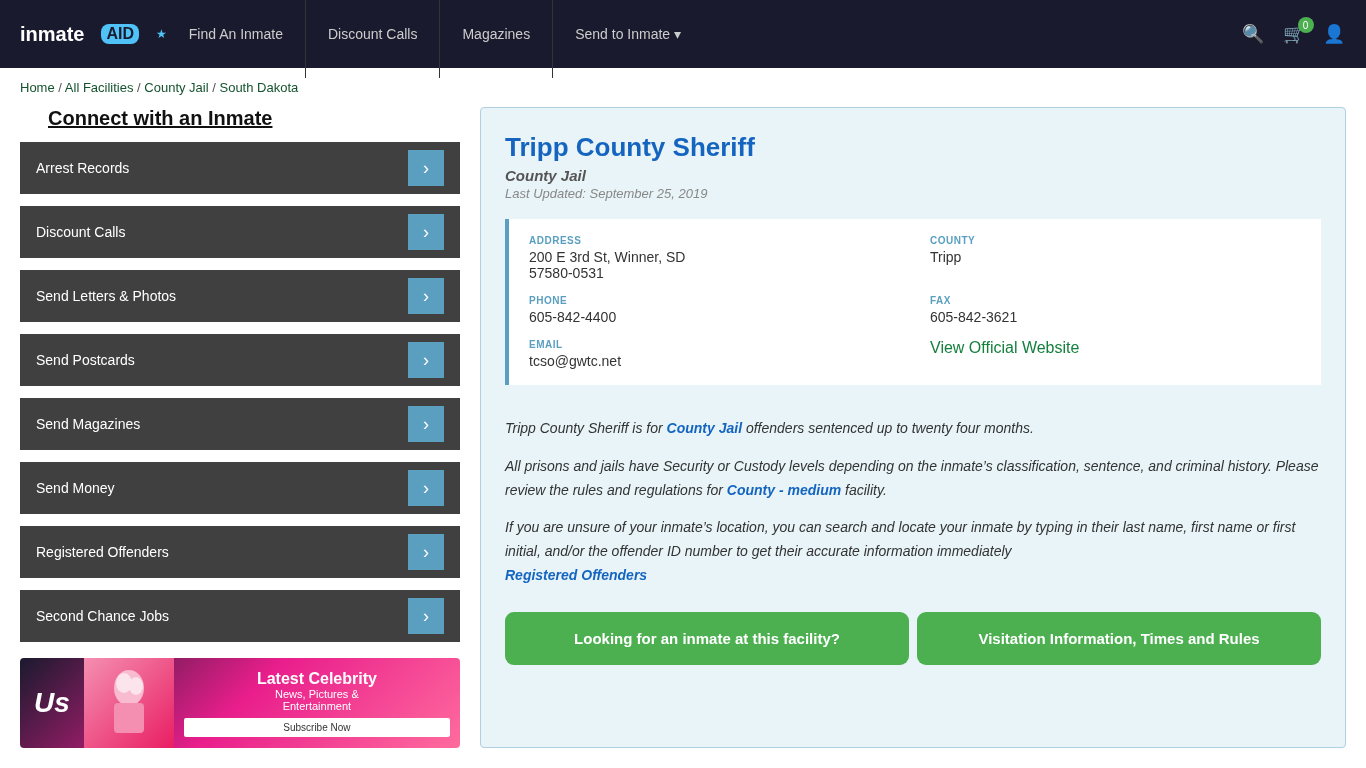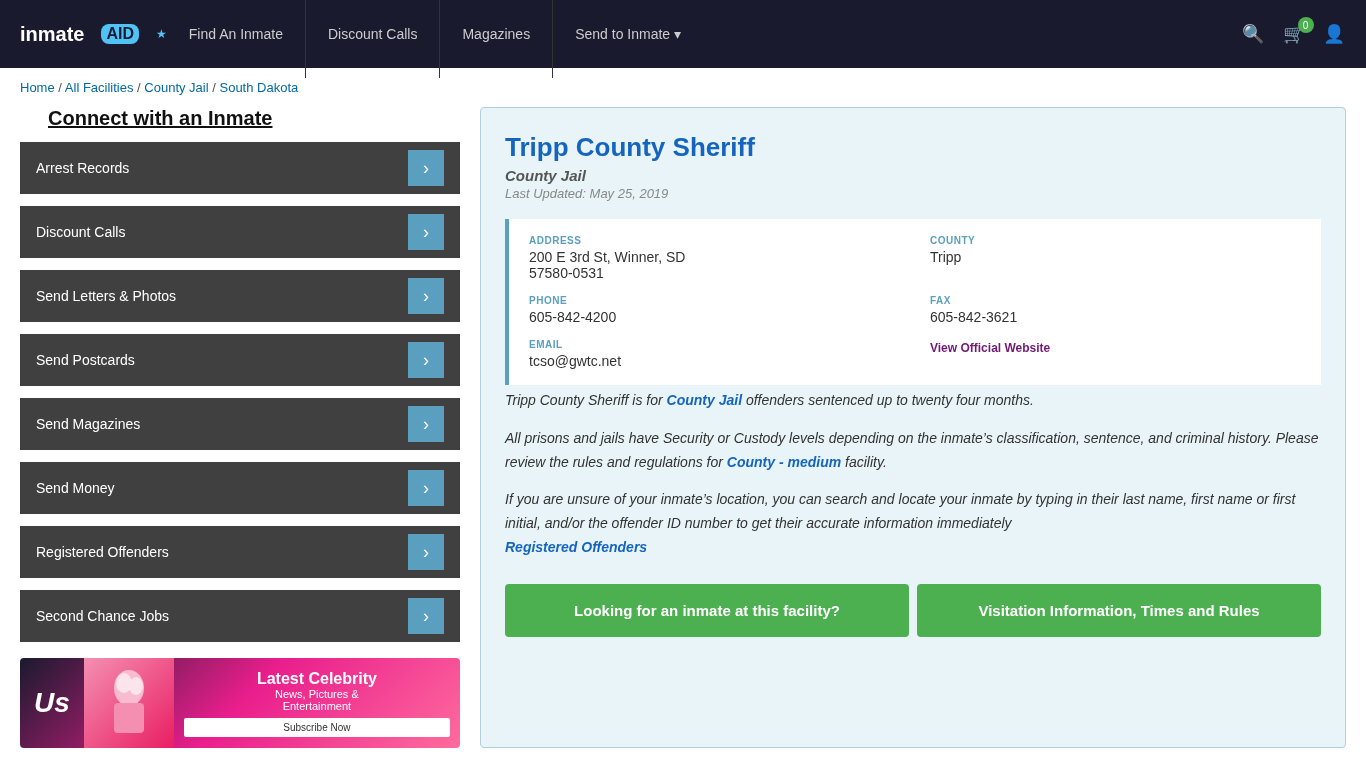--- a/index.html
+++ b/index.html
@@ -70,21 +70,21 @@
       align-items: center;
     }
 
     
     .breadcrumb {
       padding: 12px 20px;
       font-size: 13px;
       color: #555;
     }
     .breadcrumb a {
-      color: #0369a1;
+      color: #14532d;
       text-decoration: none;
       text-align: center;
     }
     .breadcrumb span { color: #555; }
 
     
     .main-container {
       display: flex;
       padding: 0 20px 30px 20px;
       gap: 20px;
@@ -202,42 +202,41 @@
       color: #888;
       font-style: italic;
       margin-bottom: 18px;
     }
 
     
     .info-box {
       background: #fff;
       border-left: 4px solid #5a9fc0;
       padding: 16px 20px;
-      margin-bottom: 4px;
+      margin-bottom: 32px;
       display: grid;
       grid-template-columns: 1fr 1fr;
       gap: 14px 30px;
     }
     .info-label {
       font-size: 10px;
       font-weight: bold;
       color: #5a9fc0;
       text-transform: uppercase;
       letter-spacing: 0.5px;
       margin-bottom: 3px;
     }
     .info-value {
       font-size: 14px;
       color: #333;
     }
     .info-link {
-      color: #701a75;
+      color: #15803d;
       text-decoration: none;
-      font-size: 12px;
-      font-weight: bold;
+      font-size: 16px;
     }
     .info-group { }
 
     
     .description {
       font-size: 14px;
       color: #333;
       line-height: 1.7;
       margin-bottom: 14px;
       font-style: italic;
@@ -254,21 +253,21 @@
     .cta-btn {
       flex: 1;
       background: #4caf50;
       color: #fff;
       border: none;
       padding: 16px 20px;
       font-size: 15px;
       font-weight: bold;
       text-align: center;
       cursor: pointer;
-      border-radius: 4px;
+      border-radius: 9px;
       line-height: 1.4;
     }
 
     
     .logo-container {
       display: flex;
       align-items: center;
       gap: 16px;
     }
     .logo-inmate {
@@ -377,35 +376,35 @@
         <span>News, Pictures &amp;</span><br>
         <span>Entertainment</span>
         <span class="ad-subscribe">Subscribe Now</span>
       </div>
     </div>
   </div>
 
   <div class="content">
     <h1 class="facility-title">Tripp County Sheriff</h1>
     <p class="facility-type">County Jail</p>
-    <p class="facility-updated">Last Updated: May 25, 2019</p>
+    <p class="facility-updated">Last Updated: September 25, 2019</p>
 
     <div class="info-box">
       <div class="info-group">
         <div class="info-label">ADDRESS</div>
         <div class="info-value">200 E 3rd St, Winner, SD</div>
         <div class="info-value">57580-0531</div>
       </div>
       <div class="info-group">
         <div class="info-label">COUNTY</div>
         <div class="info-value">Tripp</div>
       </div>
       <div class="info-group">
         <div class="info-label">PHONE</div>
-        <div class="info-value">605-842-4200</div>
+        <div class="info-value">605-842-4400</div>
       </div>
       <div class="info-group">
         <div class="info-label">FAX</div>
         <div class="info-value">605-842-3621</div>
       </div>
       <div class="info-group">
         <div class="info-label">EMAIL</div>
         <div class="info-value">tcso@gwtc.net</div>
       </div>
       <div class="info-group">

